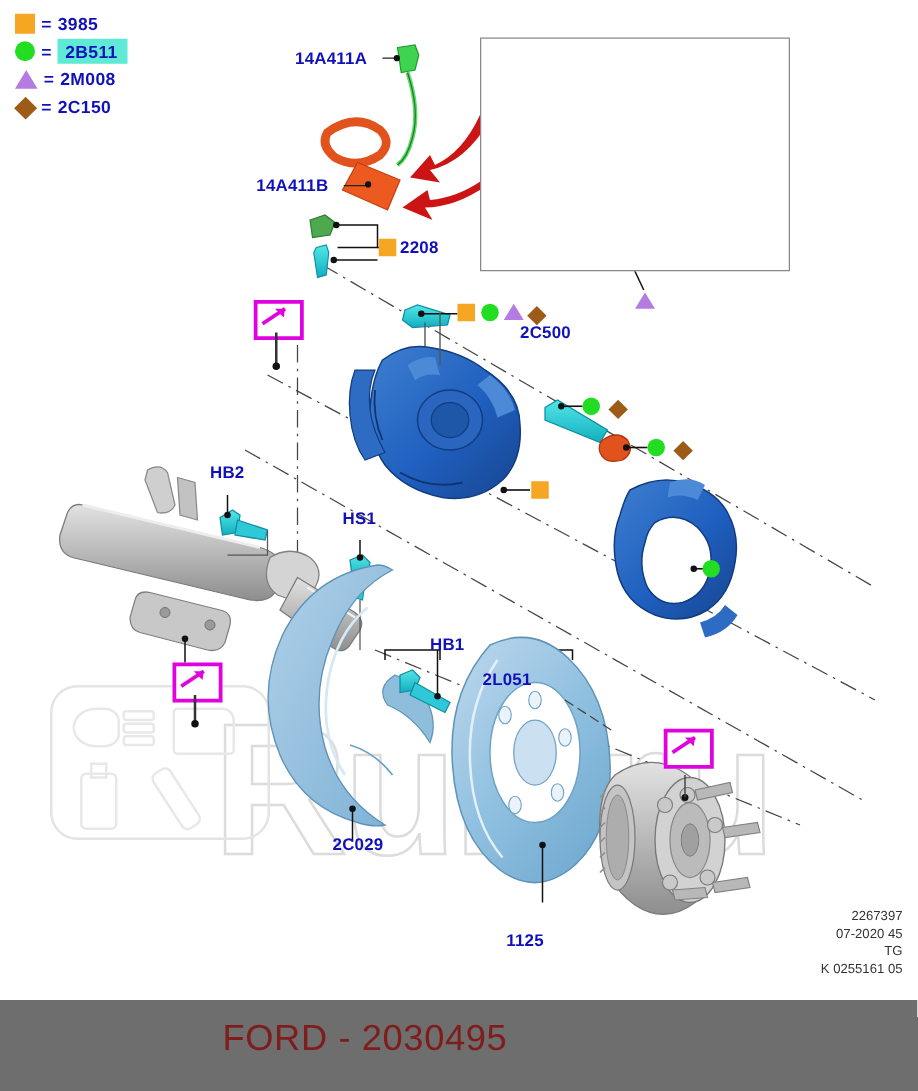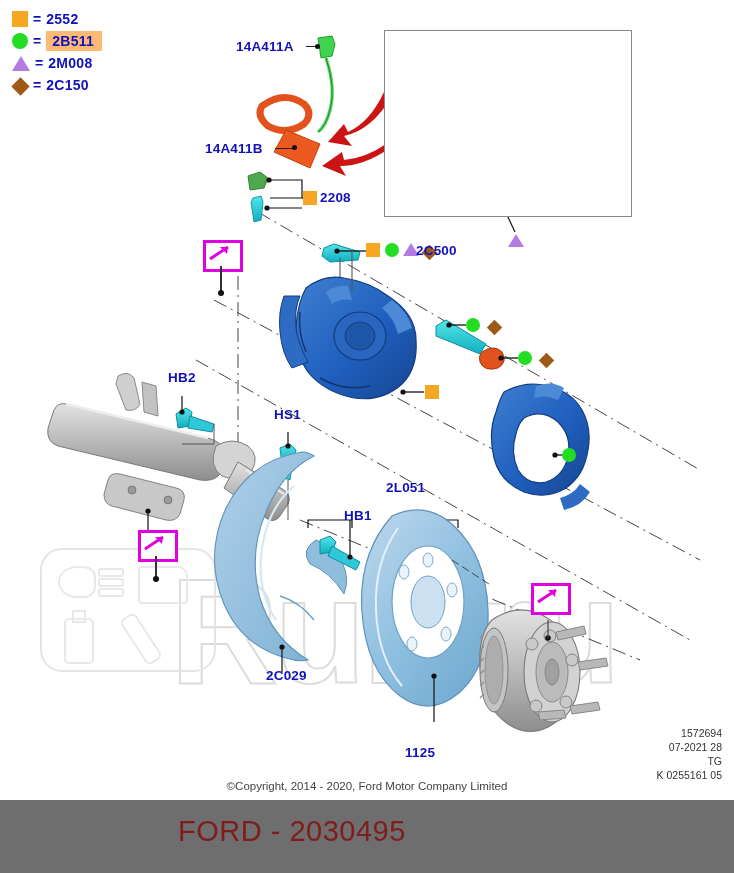--- a/index.html
+++ b/index.html
@@ -11,21 +11,21 @@
   .legend{position:absolute;left:12px;top:8px;}
   .legend-row{display:flex;align-items:center;height:22px;}
   .lg-shape{width:16px;height:16px;margin-right:5px;flex:none;}
   .sq{background:#F5A623;}
   .ci{background:#22DD22;border-radius:50%;}
   .tr{width:0;height:0;background:none;border-left:9px solid transparent;
       border-right:9px solid transparent;border-bottom:15px solid #B47BE0;}
   .di{width:13px;height:13px;background:#9E5B18;transform:rotate(45deg);margin:2px 6px 0 2px;}
   .eq{color:#1111BB;font-weight:bold;font-size:14px;margin-right:5px;}
   .lg-txt{color:#1111BB;font-weight:bold;font-size:14px;letter-spacing:.3px;}
-  .hl{background:#fdba74;padding:2px 8px 2px 6px;}
+  .hl{background:#5eead4;padding:2px 8px 2px 6px;}
 
   
   .lbl{position:absolute;color:#1111BB;font-weight:bold;font-size:13.5px;
        white-space:nowrap;letter-spacing:.2px;}
   .lead{position:absolute;background:#222;height:1.4px;transform-origin:0 50%;}
   .dot{position:absolute;width:5px;height:5px;background:#111;border-radius:50%;}
 
   .mk{position:absolute;}
   .mk.sq{width:14px;height:14px;background:#F5A623;}
   .mk.ci{width:14px;height:14px;background:#22DD22;border-radius:50%;}
@@ -74,21 +74,21 @@
     <div class="wi" style="left:96px;top:16px;width:46px;height:34px;border-radius:4px 10px 4px 4px;"></div>
     <div class="wi" style="left:22px;top:68px;width:26px;height:42px;border-radius:5px;"></div>
     <div class="wi" style="left:30px;top:60px;width:10px;height:9px;"></div>
     <div class="wi" style="left:90px;top:62px;width:14px;height:50px;border-radius:6px;transform:rotate(-33deg);"></div>
   </div>
 
   <div class="legend">
     <div class="legend-row">
       <span class="lg-shape sq"></span>
       <span class="eq">=</span>
-      <span class="lg-txt">2552</span>
+      <span class="lg-txt">3985</span>
     </div>
     <div class="legend-row">
       <span class="lg-shape ci"></span>
       <span class="eq">=</span>
       <span class="lg-txt hl">2B511</span>
     </div>
     <div class="legend-row">
       <span class="lg-shape tr"></span>
       <span class="eq">=</span>
       <span class="lg-txt">2M008</span>
@@ -376,38 +376,38 @@
   <div class="lead" style="left:275px;top:148px;width:20px;"></div>
   <div class="dot" style="left:292px;top:145px;"></div>
 
   <div class="mk sq" style="left:303px;top:191px;"></div>
   <div class="lbl" style="left:320px;top:190px;">2208</div>
 
   <div class="mk sq" style="left:366px;top:243px;"></div>
   <div class="mk ci" style="left:385px;top:243px;"></div>
   <div class="mk tr" style="left:403px;top:243px;"></div>
   <div class="mk di" style="left:422px;top:245px;"></div>
-  <div class="lbl" style="left:416px;top:243px;">2C500</div>
+  <div class="lbl" style="left:416px;top:258px;">2C500</div>
 
   <div class="mk tr" style="left:508px;top:234px;"></div>
 
   <div class="mk ci" style="left:466px;top:318px;"></div>
   <div class="mk di" style="left:487px;top:320px;"></div>
 
   <div class="mk ci" style="left:518px;top:351px;"></div>
   <div class="mk di" style="left:539px;top:353px;"></div>
 
   <div class="mk sq" style="left:425px;top:385px;"></div>
 
   <div class="mk ci" style="left:562px;top:448px;"></div>
 
   <div class="lbl" style="left:168px;top:370px;">HB2</div>
   <div class="lbl" style="left:274px;top:407px;">HS1</div>
   <div class="lbl" style="left:344px;top:508px;">HB1</div>
-  <div class="lbl" style="left:386px;top:480px;">2L051</div>
+  <div class="lbl" style="left:386px;top:536px;">2L051</div>
   <div class="lbl" style="left:266px;top:668px;">2C029</div>
   <div class="lbl" style="left:405px;top:745px;">1125</div>
 
   <div class="callout" style="left:203px;top:240px;">
     <svg width="28" height="20">
       <path d="M4 16 L22 4" stroke="#E000E0" stroke-width="3" fill="none"></path>
       <path d="M22 4 l-8 0 l7 7 z" fill="#E000E0"></path>
     </svg>
   </div>
   <div class="cpole" style="left:220px;top:266px;height:26px;"></div>
@@ -423,24 +423,23 @@
   <div class="cdot" style="left:153px;top:576px;"></div>
 
   <div class="callout" style="left:531px;top:583px;">
     <svg width="28" height="20">
       <path d="M4 16 L22 4" stroke="#E000E0" stroke-width="3" fill="none"></path>
       <path d="M22 4 l-8 0 l7 7 z" fill="#E000E0"></path>
     </svg>
   </div>
 
   <div class="meta">
-    <div>1572694</div>
-    <div>07-2021 28</div>
+    <div>2267397</div>
+    <div>07-2020 45</div>
     <div>TG</div>
     <div>K 0255161 05</div>
   </div>
 
-  <div class="copy">©Copyright, 2014 - 2020, Ford Motor Company Limited</div>
 
   <div class="fbar"></div>
   <div class="ftxt" style="left:178px;">FORD - 2030495</div>
 
 </div>
 
 </body></html>

